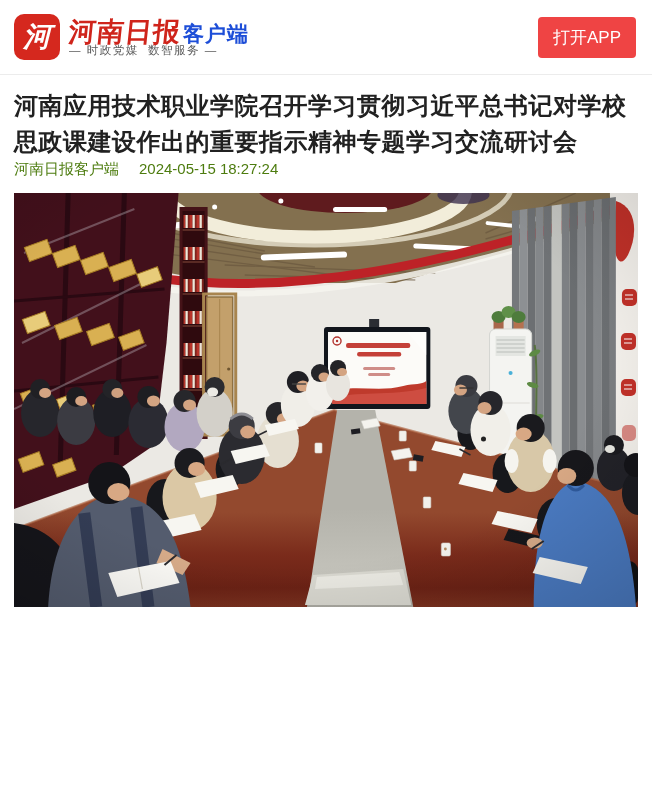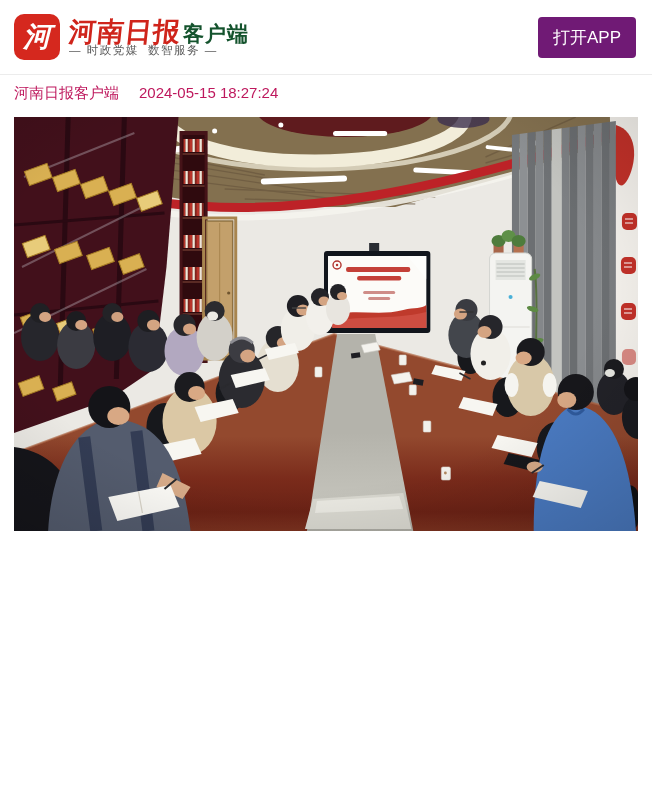--- a/index.html
+++ b/index.html
@@ -10,29 +10,29 @@
   .hdr{height:75px;display:flex;align-items:center;justify-content:space-between;
        padding:0 16px 0 14px;border-bottom:1px solid #ececec;background:#fff;box-sizing:border-box;}
   .logo{display:flex;align-items:center;gap:9px;cursor:pointer;}
   .appicon{width:46px;height:46px;background:#d5281e;border-radius:10px;display:flex;
            align-items:center;justify-content:center;color:#fff;font-weight:bold;
            font-size:28px;font-family:"DejaVu Serif",serif;font-style:italic;flex:0 0 auto;}
   .wordmark{display:flex;flex-direction:column;line-height:1;}
   .brandrow{display:flex;align-items:baseline;gap:2px;}
   .brand-red{color:#cf241b;font-size:27px;font-weight:900;font-family:"DejaVu Serif",serif;
              display:inline-block;transform:skewX(-6deg);letter-spacing:1px;}
-  .brand-black{color:#14532d;font-size:21px;font-weight:900;letter-spacing:1px;}
+  .brand-black{color:#1d4ed8;font-size:21px;font-weight:900;letter-spacing:1px;}
   .tagline{color:#5a5a5a;font-size:11.5px;letter-spacing:1.5px;margin-top:0;white-space:pre;}
-  .openapp{background:#701a75;color:#fff;border:none;border-radius:4px;
+  .openapp{background:#ef4444;color:#fff;border:none;border-radius:4px;
            font-size:17px;padding:9px 15px;font-family:inherit;cursor:pointer;}
 
   
   main{padding:0 14px;}
   h1{margin:13px 0 0;font-size:24px;line-height:36px;color:#212121;font-weight:800;letter-spacing:.5px;}
-  .byline{margin-top:9px;color:#be185d;font-size:15px;}
+  .byline{color:#4d7c0f;font-size:15px;}
   .byline .time{margin-left:20px;}
   .bodytext{margin:13px 0 0;font-size:19.5px;line-height:33px;color:#3a3a3a;
             text-align:justify;text-indent:2em;letter-spacing:.3px;}
   figure{margin:14px 0 0;width:624px;height:414px;overflow:hidden;background:#ddd;}
   figure svg{display:block;width:624px;height:414px;}
 </style>
 </head>
 <body>
 
 <div class="page">
@@ -47,20 +47,21 @@
           <span class="brand-red">河南日报</span>
           <span class="brand-black">客户端</span>
         </div>
         <div class="tagline">— 时政党媒  数智服务 —</div>
       </div>
     </div>
     <button class="openapp">打开APP</button>
   </header>
 
   <main>
+    <h1>河南应用技术职业学院召开学习贯彻习近平总书记对学校思政课建设作出的重要指示精神专题学习交流研讨会</h1>
 
     <div class="byline">
       <span>河南日报客户端</span><span class="time">2024-05-15 18:27:24</span>
     </div>
 
 
     <figure>
       <svg viewBox="0 0 622 414" preserveAspectRatio="none">
         <defs>
           <linearGradient id="tg" x1="0" y1="0.52" x2="0" y2="1">

